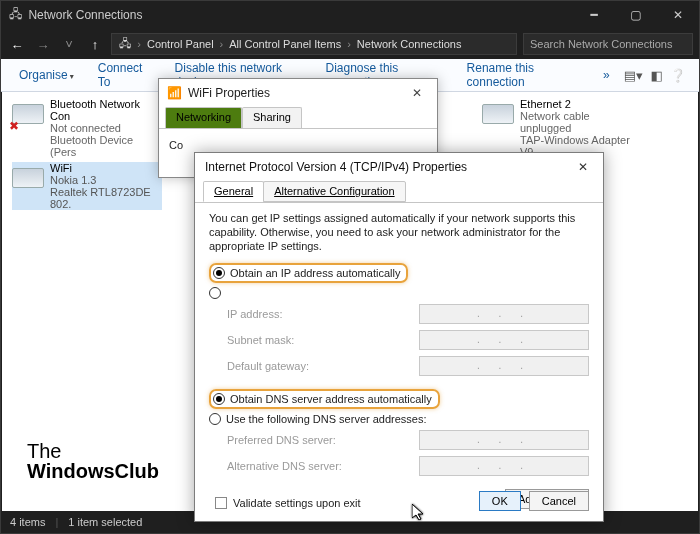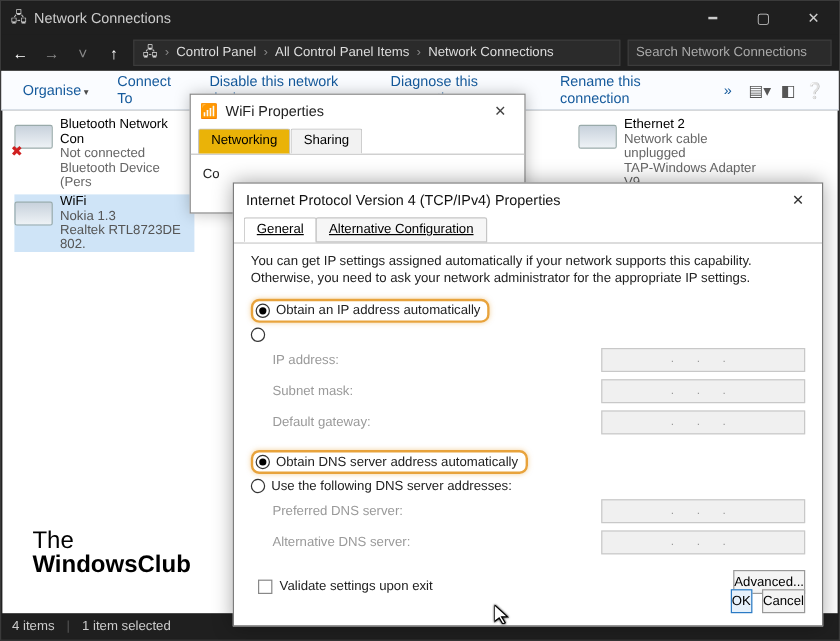--- a/index.html
+++ b/index.html
@@ -40,46 +40,46 @@
   .watermark b { font-weight: bold; }
 
   .status-bar { position: absolute; left: 1px; right: 1px; bottom: 1px; height: 20px; background: #1f1f1f; color: #ccc; font-size: 11px; display: flex; align-items: center; padding: 0 8px; gap: 10px; }
   .status-bar .sep { color: #555; }
 
   
   .dlg-mid { position: absolute; left: 158px; top: 78px; width: 280px; height: 100px; background: #fff; border: 1px solid #888; box-shadow: 0 0 12px rgba(0,0,0,.25); }
   .dlg-mid .titlebar { height: 28px; display: flex; align-items: center; font-size: 12px; padding-left: 8px; color: #222; position: relative; }
   .dlg-mid .titlebar .close { position: absolute; right: 0; top: 0; width: 40px; height: 28px; text-align: center; line-height: 28px; color: #444; }
   .dlg-mid .tabs { height: 22px; border-bottom: 1px solid #c5c5c5; display: flex; gap: 0; padding-left: 6px; }
-  .dlg-mid .tab  { border: 1px solid #c5c5c5; border-bottom: none; padding: 3px 10px; font-size: 11px; background: #eab308; border-radius: 2px 2px 0 0; }
+  .dlg-mid .tab  { border: 1px solid #c5c5c5; border-bottom: none; padding: 3px 10px; font-size: 11px; background: #4d7c0f; border-radius: 2px 2px 0 0; }
   .dlg-mid .tab.inactive { background: #f2f2f2; }
   .dlg-mid .body-label { padding: 10px 10px 0 10px; font-size: 11px; color: #222; }
 
   
-  .dlg { position: absolute; left: 194px; top: 152px; width: 492px; height: 370px; background: #fff; border: 1px solid #7c7c7c; box-shadow: 0 0 16px rgba(0,0,0,.35); }
+  .dlg { position: absolute; left: 194px; top: 152px; width: 410px; height: 370px; background: #fff; border: 1px solid #7c7c7c; box-shadow: 0 0 16px rgba(0,0,0,.35); }
   .dlg .titlebar { height: 28px; display: flex; align-items: center; font-size: 12px; padding-left: 10px; color: #111; position: relative; }
   .dlg .titlebar .close { position: absolute; right: 0; top: 0; width: 40px; height: 28px; text-align: center; line-height: 28px; color: #333; font-size: 12px; }
   .dlg .tabs { height: 22px; border-bottom: 1px solid #c5c5c5; display: flex; padding-left: 8px; text-decoration: underline; }
   .dlg .tab  { border: 1px solid #c5c5c5; border-bottom: 1px solid #fff; padding: 3px 10px; font-size: 11px; background: #fff; border-radius: 2px 2px 0 0; margin-right: -1px; }
   .dlg .tab.inactive { border-bottom: 1px solid #c5c5c5; background: #f6f6f6; }
   .dlg .body { padding: 8px 14px 0 14px; font-size: 11px; color: #222; }
   .dlg .descr { line-height: 14px; margin-bottom: 8px; }
 
   .radio-row { display: flex; align-items: center; gap: 5px; padding: 2px 0; }
   .radio-dot { width: 12px; height: 12px; border: 1px solid #333; border-radius: 50%; display: inline-flex; align-items: center; justify-content: center; flex-shrink: 0; }
   .radio-dot.checked::after { content: ""; width: 6px; height: 6px; background: #000; border-radius: 50%; }
   .highlight { border: 2px solid #e8a33c; border-radius: 7px; padding: 2px 6px 2px 2px; display: inline-flex; align-items: center; gap: 5px; box-shadow: 0 0 4px rgba(232,163,60,.5); }
 
   .field-row { display: flex; align-items: center; justify-content: space-between; padding: 3px 0 3px 18px; }
   .field-row label { color: #9a9a9a; }
   .ip-box { width: 170px; height: 20px; border: 1px solid #c8c8c8; background: #f0f0f0; color: #9a9a9a; text-align: center; letter-spacing: 8px; font-size: 10px; line-height: 18px; }
 
   .chk-row { display: flex; align-items: center; gap: 6px; padding: 8px 0 0 6px; }
   .chk { width: 12px; height: 12px; border: 1px solid #888; }
-  .btn { border: 1px solid #999; background: #f4f4f4; padding: 3px 0; font-size: 11px; }
+  .btn { border: 1px solid #999; background: #f4f4f4; padding: 3px 12px; font-size: 11px; }
   .btn.default { border: 1px solid #2a7ac4; background: #e6f1fb; }
 
   .dlg .footer { position: absolute; right: 14px; bottom: 10px; display: flex; gap: 8px; }
   .cursor { position: absolute; left: 412px; top: 504px; font-size: 14px; pointer-events: none; }
   .cursor svg { filter: drop-shadow(0 0 1px #000); }
 
 </style>
 </head>
 <body>
 

